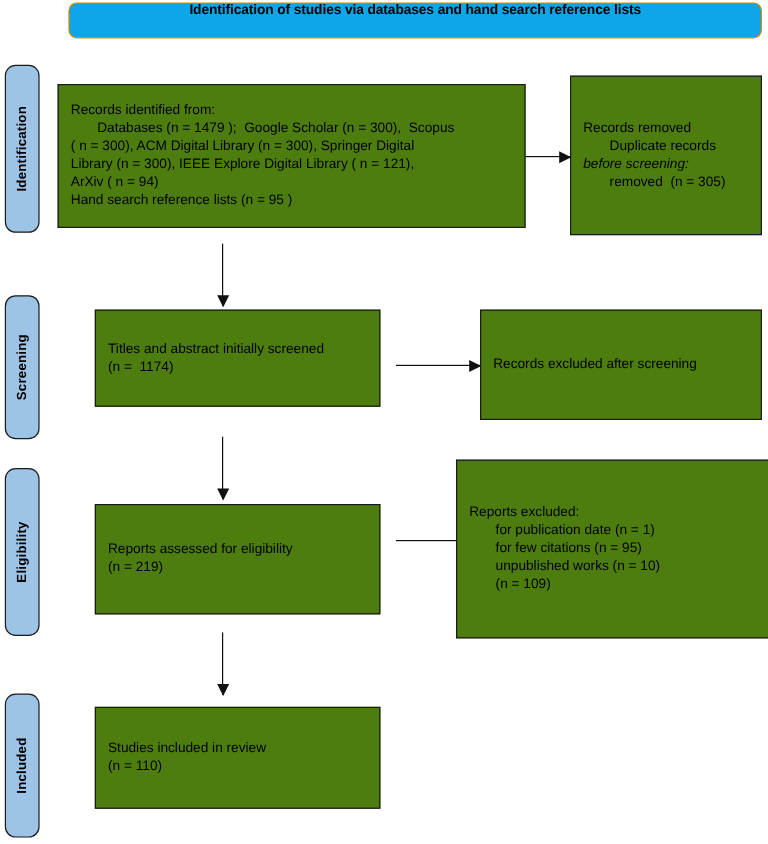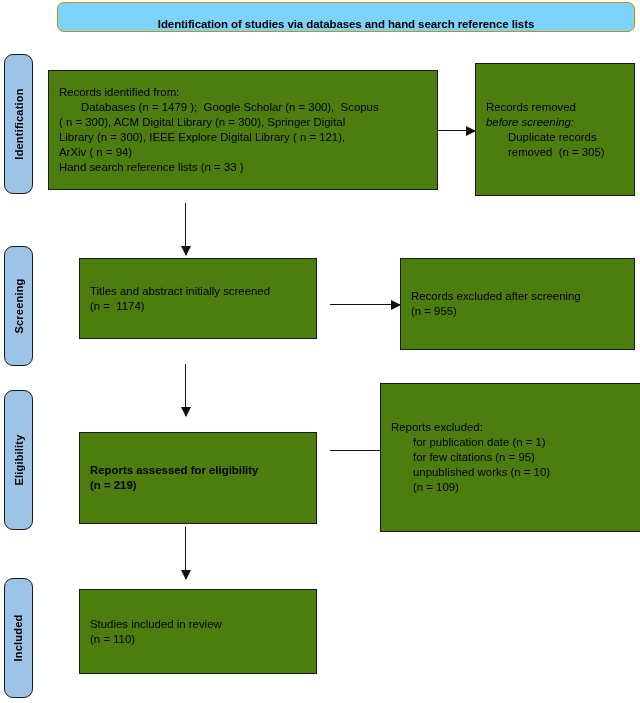--- a/index.html
+++ b/index.html
@@ -20,25 +20,25 @@
     overflow: hidden;
   }
 
   
   .banner {
     position: absolute;
     left: 57px;
     top: 2px;
     width: 578px;
     height: 30px;
-    background: #7dd3fc;
+    background: #0ea5e9;
     border: 1px solid #C79100;
     border-radius: 7px;
     display: flex;
-    align-items: flex-end;
+    align-items: flex-start;
     justify-content: center;
     box-sizing: border-box;
   }
   .banner-text {
     font-size: 11.5px;
     font-weight: bold;
     color: #000000;
     letter-spacing: -0.1px;
     text-align: center;
     line-height: 1.1;
@@ -142,56 +142,55 @@
     <span class="stage-tab-label">Included</span>
   </div>
 
   <div class="pbox" style="left:48px; top:70px; width:390px; height:120px;">
     <div class="pbox-body">
         <span class="ln">Records identified from:</span>
         <span class="ln indent">Databases (n = 1479 );  Google Scholar (n = 300),  Scopus</span>
         <span class="ln">( n = 300), ACM Digital Library (n = 300), Springer Digital</span>
         <span class="ln">Library (n = 300), IEEE Explore Digital Library ( n = 121),</span>
         <span class="ln">ArXiv ( n = 94)</span>
-        <span class="ln">Hand search reference lists (n = 33 )</span>
+        <span class="ln">Hand search reference lists (n = 95 )</span>
       </div>
   </div>
 
   <div class="arrow-h" style="left:438px; top:130px; width:37px;"></div>
 
   <div class="pbox" style="left:475px; top:63px; width:160px; height:133px;padding-left:48px;">
     <div class="pbox-body">
         <span class="ln">Records removed</span>
+        <span class="ln indent">Duplicate records</span>
         <span class="ln italic">before screening:</span>
-        <span class="ln indent">Duplicate records</span>
         <span class="ln indent">removed  (n = 305)</span>
       </div>
   </div>
 
   <div class="arrow-v" style="left:185px; top:203px; width:1.4px; height:52px;"></div>
 
   <div class="pbox" style="left:79px; top:258px; width:238px; height:81px;">
     <div class="pbox-body">
         <span class="ln">Titles and abstract initially screened</span>
         <span class="ln">(n =  1174)</span>
       </div>
   </div>
 
   <div class="arrow-h" style="left:330px; top:304px; width:70px;"></div>
 
   <div class="pbox" style="left:400px; top:258px; width:235px; height:92px;">
     <div class="pbox-body">
         <span class="ln">Records excluded after screening</span>
-        <span class="ln">(n = 955)</span>
       </div>
   </div>
 
   <div class="arrow-v" style="left:185px; top:364px; width:1.4px; height:52px;"></div>
 
-  <div class="pbox" style="left:79px; top:432px; width:238px; height:92px;font-weight:bold;">
+  <div class="pbox" style="left:79px; top:420px; width:238px; height:92px;">
     <div class="pbox-body">
         <span class="ln">Reports assessed for eligibility</span>
         <span class="ln">(n = 219)</span>
       </div>
   </div>
 
   <div class="arrow-h" style="left:330px; top:450px; width:70px;"></div>
 
   <div class="pbox" style="left:380px; top:383px; width:262px; height:149px;">
     <div class="pbox-body">

